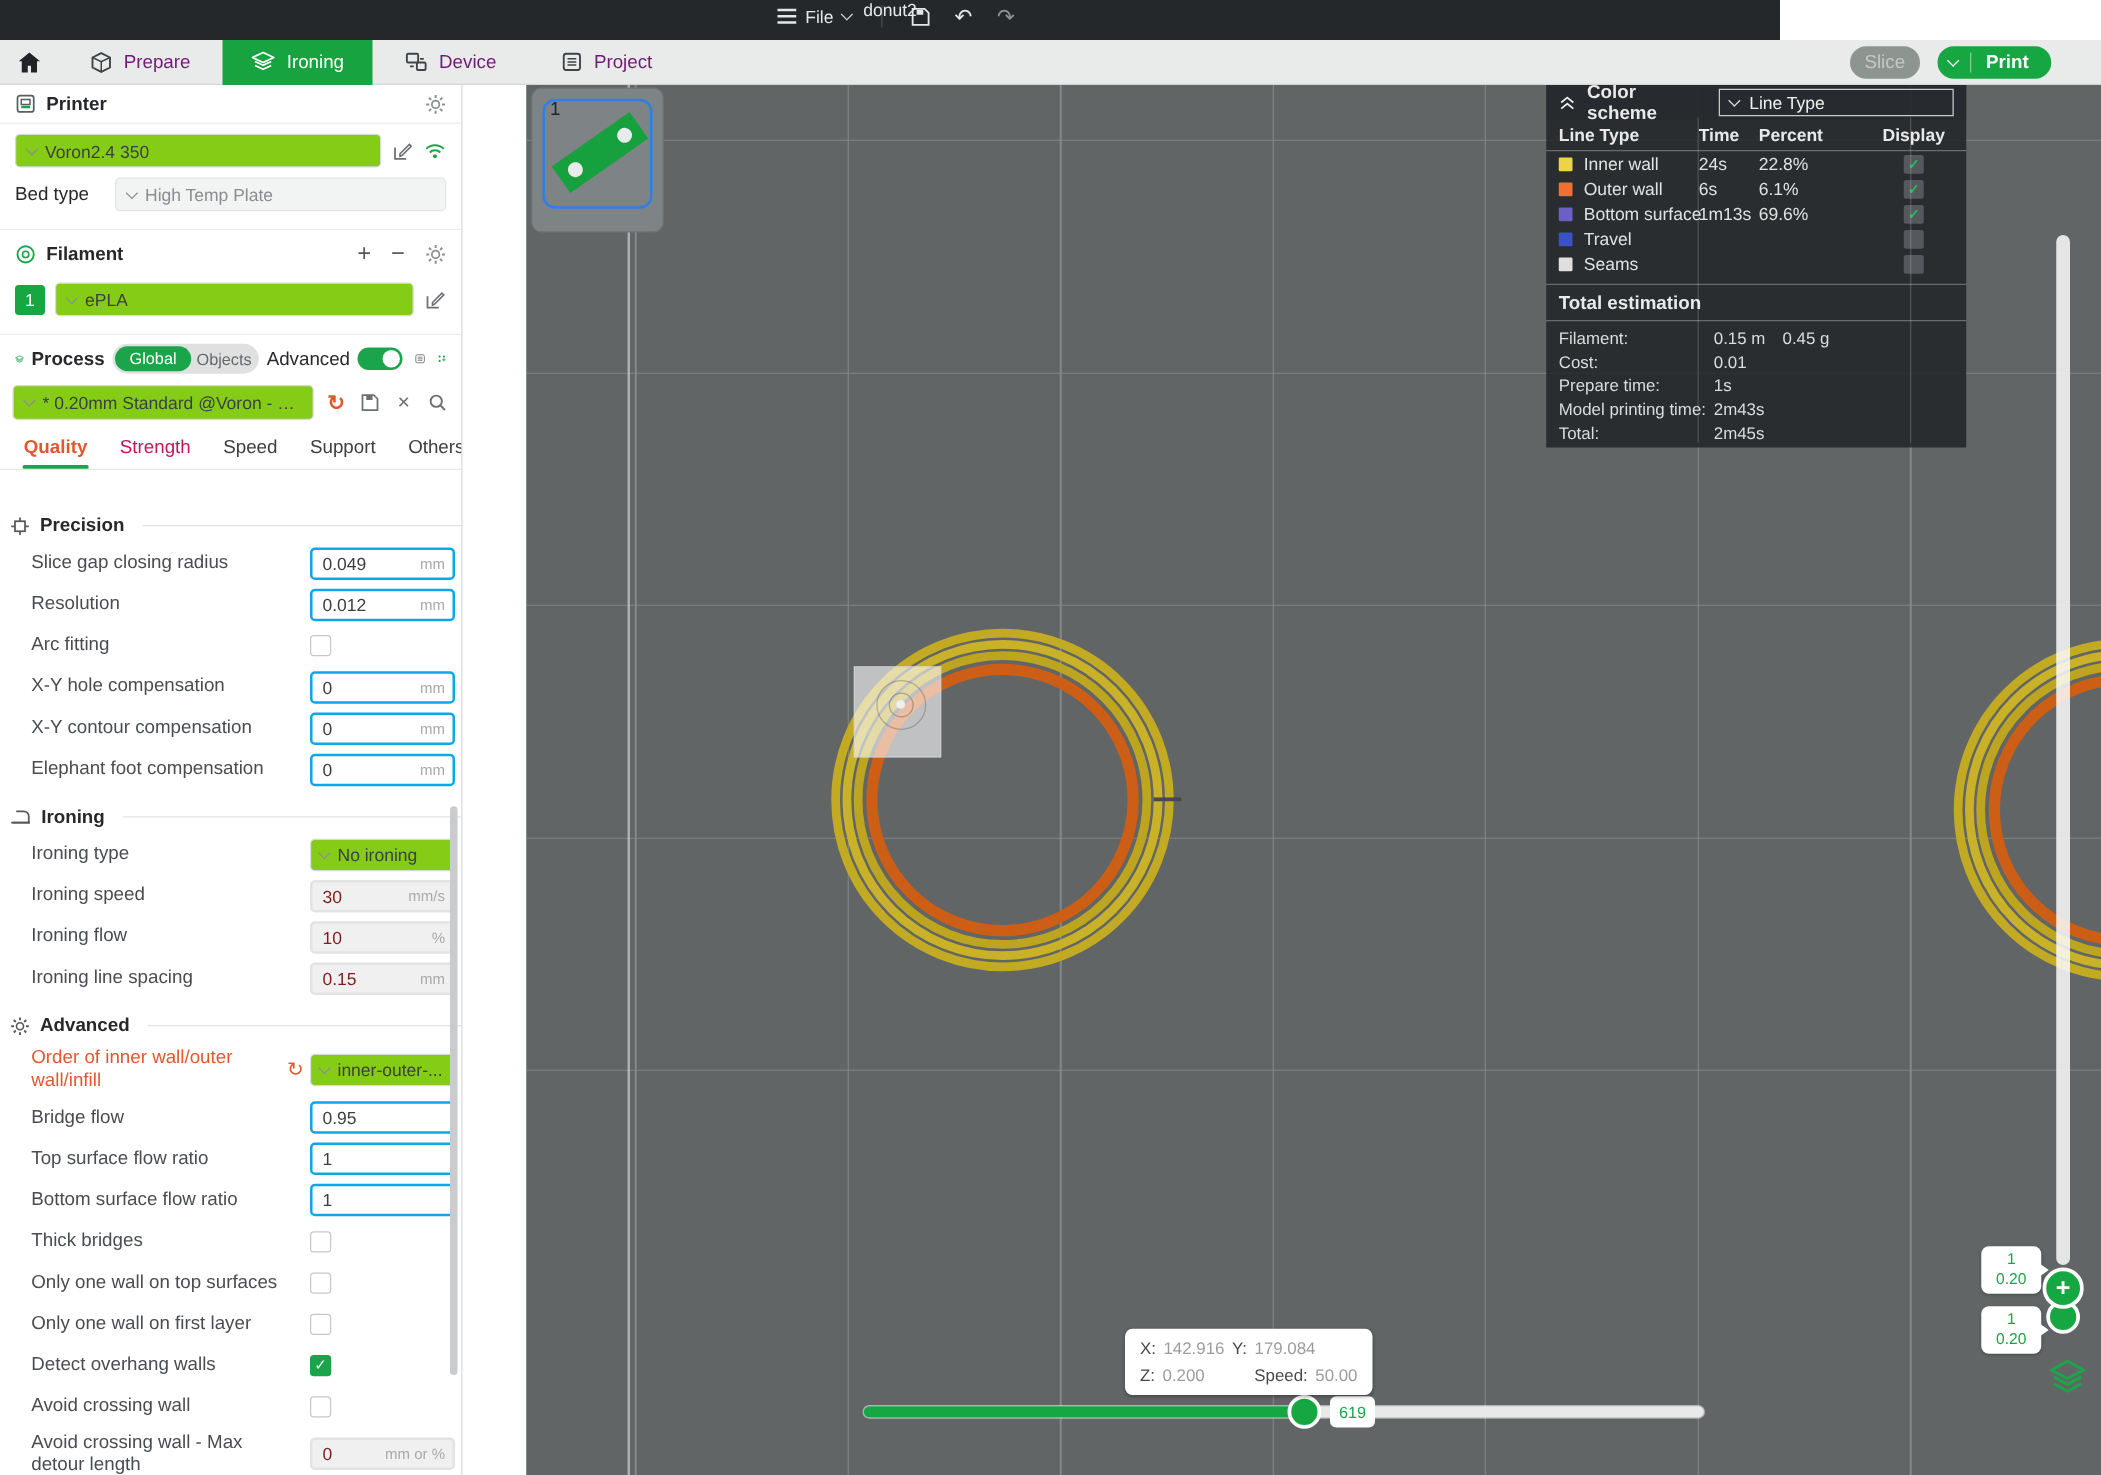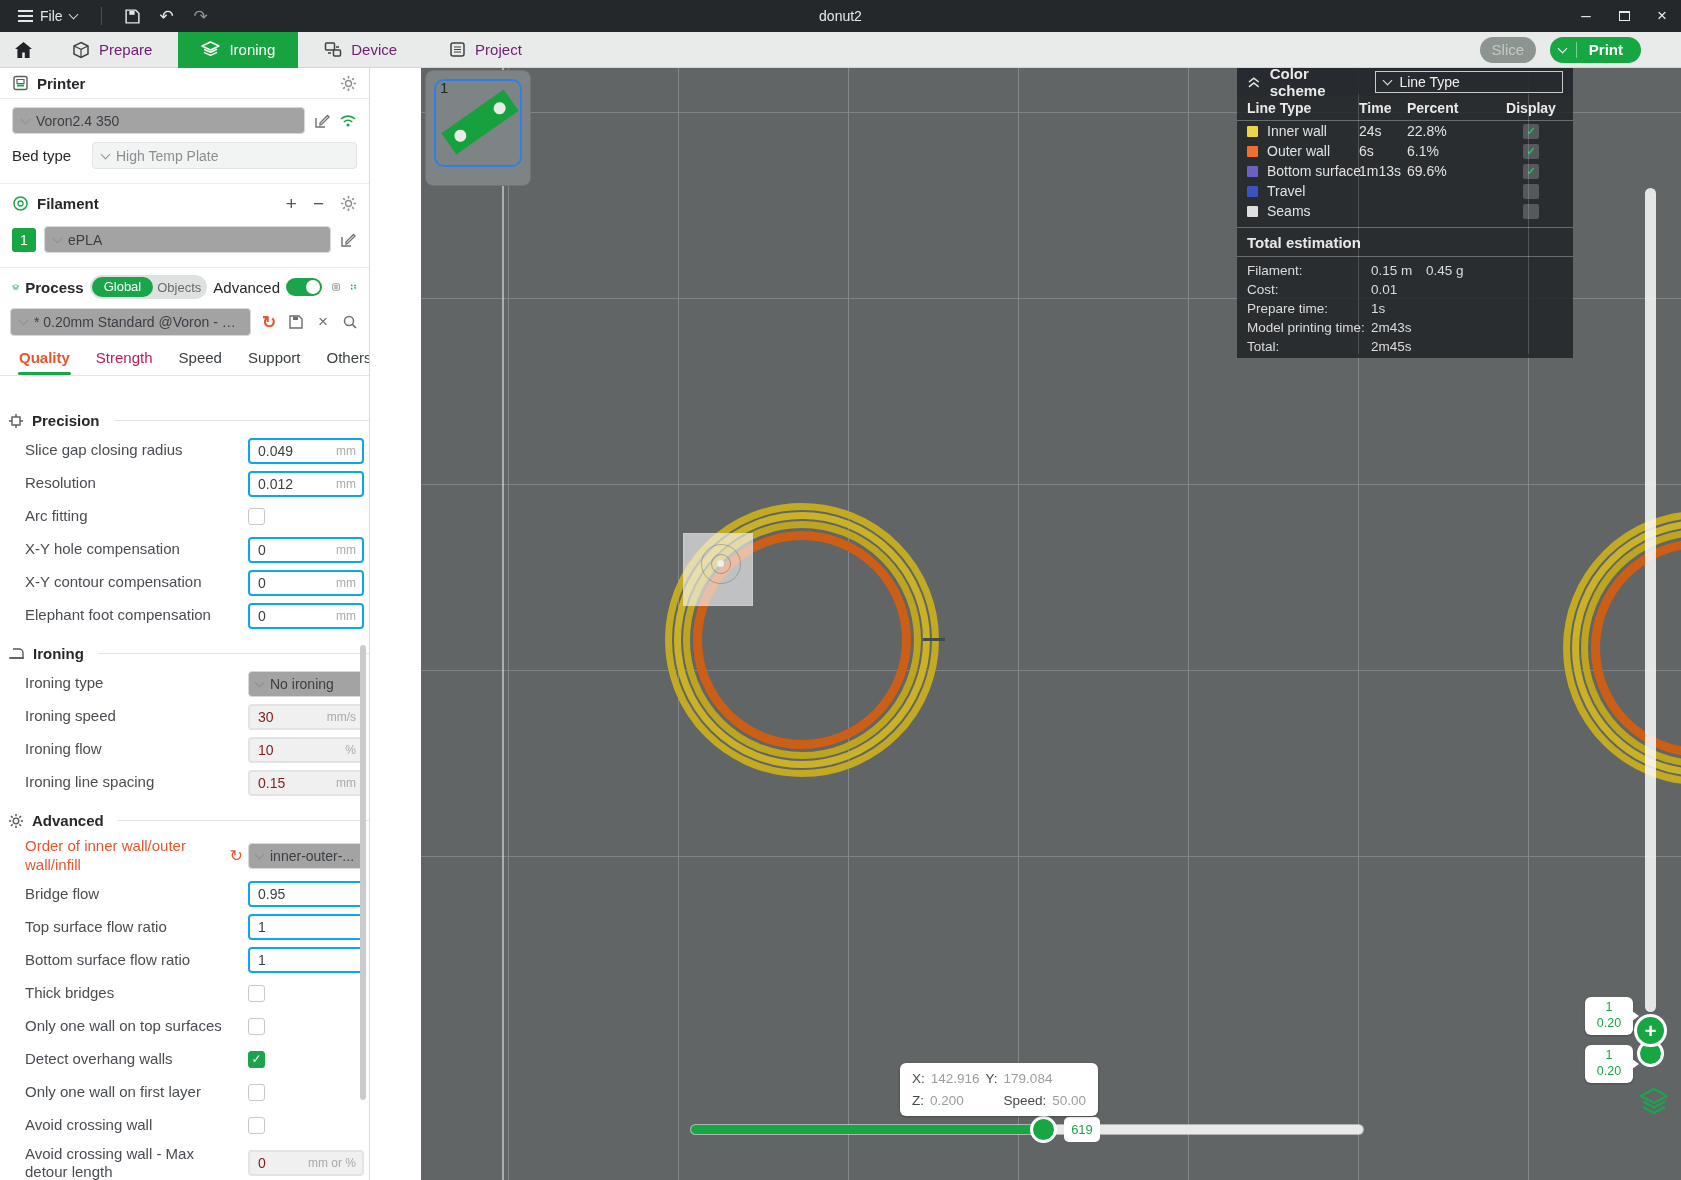--- a/index.html
+++ b/index.html
@@ -1,22 +1,22 @@
 <!DOCTYPE html>
 <html><head>
 <meta charset="utf-8">
 <style>
   html,body{margin:0;padding:0;background:#444;}
   *{box-sizing:border-box;}
   #app{position:relative;width:1681px;height:1180px;background:#fff;overflow:hidden;
        font-family:"Liberation Sans",sans-serif;-webkit-font-smoothing:antialiased;}
 
   
-  #titlebar{position:absolute;left:0;top:0;width:1681px;height:32px;background:#24282b;
-            display:flex;align-items:center;color:#e4e6e7;font-size:14px;}
+  #titlebar{position:absolute;left:0;top:0;width:1424px;height:32px;background:#24282b;
+            display:flex;align-items:center;color:#e4e6e7;font-size:14px;flex-direction:column;}
   .tb-left{display:flex;align-items:center;gap:4px;padding-left:10px;}
   .menu-file{display:flex;align-items:center;gap:7px;padding:4px 8px;cursor:default;}
   .hamburger{display:inline-block;width:15px;}
   .hamburger i{display:block;height:2px;background:#e4e6e7;margin:3px 0;}
   .chev{display:inline-block;width:7px;height:7px;border-left:1.6px solid #cfd2d4;
         border-bottom:1.6px solid #cfd2d4;transform:rotate(-45deg);margin-top:-3px;}
   .tb-sep{width:1px;height:18px;background:#4a4f52;margin:0 12px;}
   .tb-ic{width:30px;text-align:center;font-size:17px;color:#e4e6e7;}
   .tb-ic.redo{color:#8d9499;}
   .tb-title{position:absolute;left:0;right:0;text-align:center;font-size:14px;color:#e7e9ea;pointer-events:none;}
@@ -44,21 +44,21 @@
 
   
   #left-panel{position:absolute;left:0;top:68px;width:370px;height:1112px;background:#fff;
               border-right:1px solid #d8dadb;overflow:hidden;}
   .sec-head{height:30px;display:flex;align-items:center;gap:8px;padding:0 12px;}
   .sec-head .ttl{font-size:15px;font-weight:bold;color:#26282b;}
   .sec-head .right{margin-left:auto;display:flex;align-items:center;gap:16px;}
   .pm{font-size:19px;color:#55595d;line-height:1;}
   .rule{height:1px;background:#ececec;}
   .field-row{display:flex;align-items:center;gap:8px;margin:8px 12px;}
-  .selbox{height:27px;border:1px solid #d8d8d8;border-radius:4px;background:#a3a3a3;display:flex;
+  .selbox{height:27px;border:1px solid #d8d8d8;border-radius:4px;background:#84cc16;display:flex;
           align-items:center;gap:7px;padding:0 9px;font-size:14px;color:#3b3f43;flex:1;min-width:0;}
   .selbox .chev{border-color:#8b9094;flex:0 0 auto;}
   .selbox .seltxt{white-space:nowrap;overflow:hidden;text-overflow:ellipsis;}
   .selbox.gray{background:#f2f3f3;border-color:#e2e3e3;color:#8a8e92;}
   .bed-label{font-size:15px;color:#26282b;width:72px;flex:0 0 auto;}
   .slot{width:24px;height:24px;background:#17a742;color:#fff;border-radius:3px;display:flex;
         align-items:center;justify-content:center;font-size:14px;flex:0 0 auto;}
   .seg{height:24px;background:#dfe1e1;border-radius:12px;display:flex;align-items:center;padding:2px;}
   .seg .on{background:#1ba54a;color:#fff;border-radius:10px;padding:0 12px;font-size:13px;line-height:20px;}
   .seg .off{color:#66696c;padding:0 4px;font-size:13px;}
@@ -558,29 +558,29 @@
             <span class="cbx"></span>
           </div>
       </div>
       <div class="srow">
         <div class="lbl">Only one wall on top surfaces</div>
         <div class="ctrl">
             <span class="cbx"></span>
           </div>
       </div>
       <div class="srow">
+        <div class="lbl">Only one wall on first layer</div>
+        <div class="ctrl">
+            <span class="cbx"></span>
+          </div>
+      </div>
+      <div class="srow">
         <div class="lbl">Detect overhang walls</div>
         <div class="ctrl">
             <span class="cbx on"></span>
-          </div>
-      </div>
-      <div class="srow">
-        <div class="lbl">Only one wall on first layer</div>
-        <div class="ctrl">
-            <span class="cbx"></span>
           </div>
       </div>
       <div class="srow">
         <div class="lbl">Avoid crossing wall</div>
         <div class="ctrl">
             <span class="cbx"></span>
           </div>
       </div>
       <div class="srow disabled">
         <div class="lbl">Avoid crossing wall - Max detour length</div>

